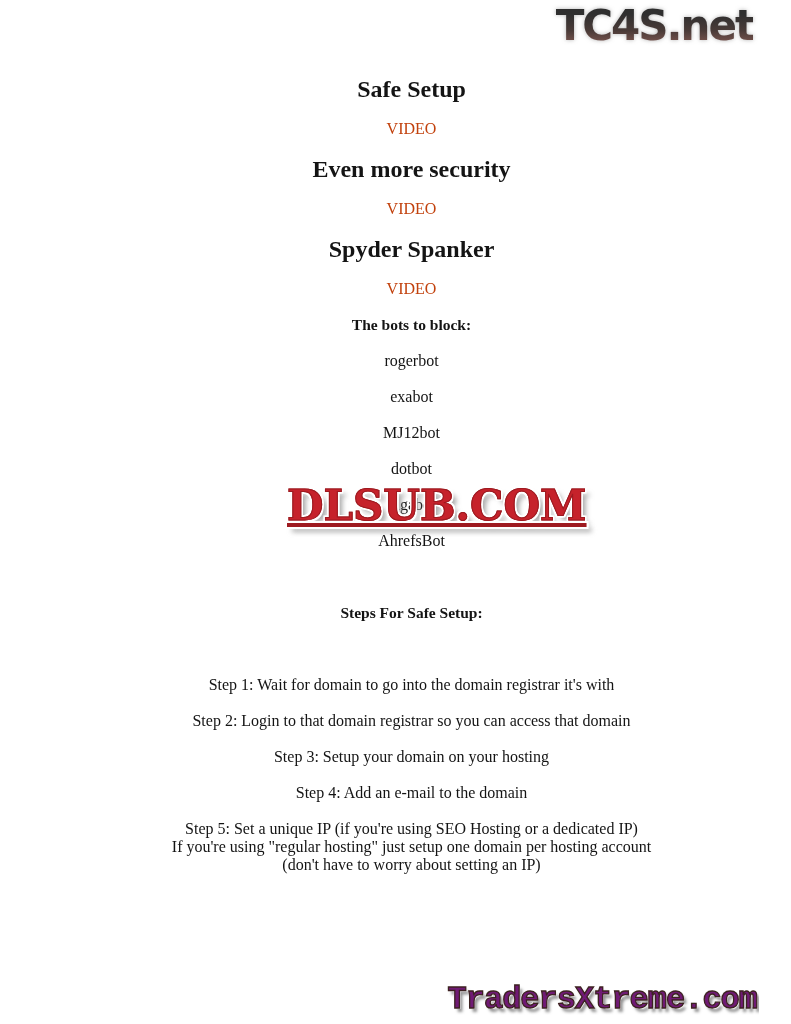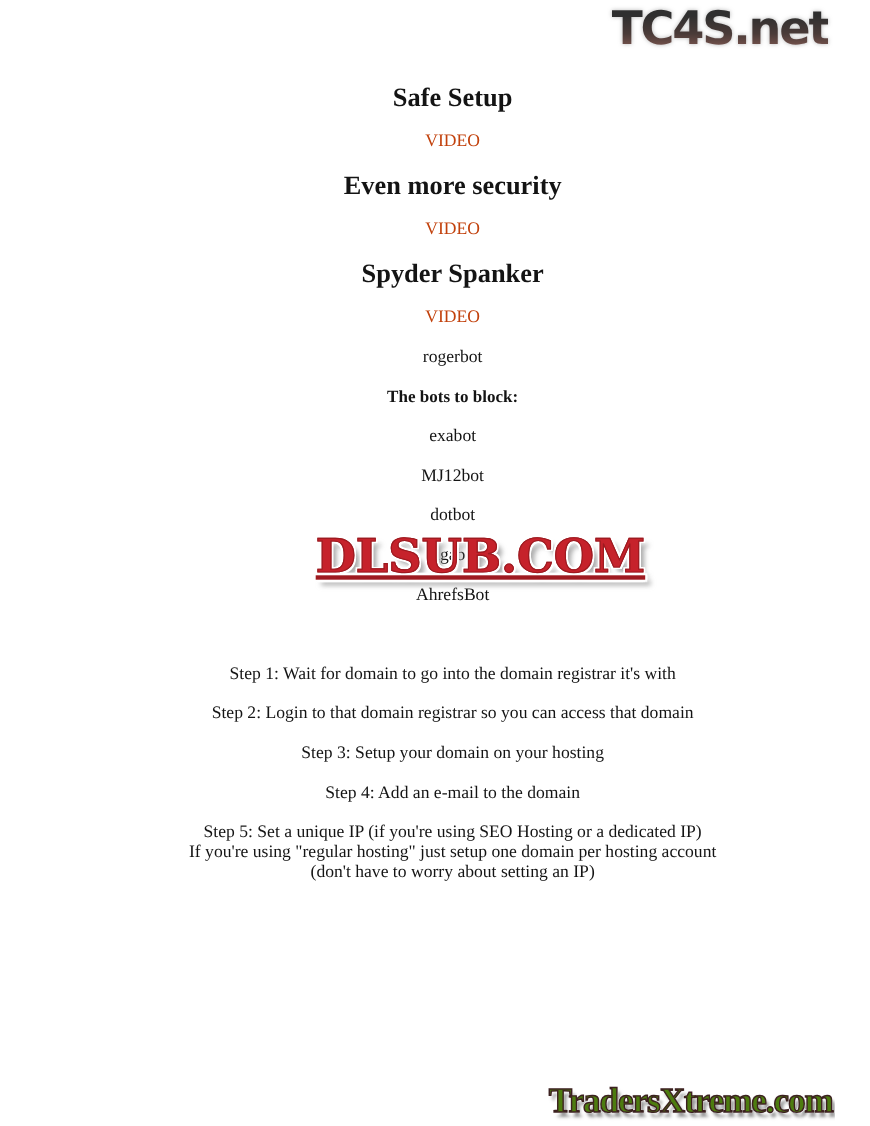--- a/index.html
+++ b/index.html
@@ -38,23 +38,23 @@
       2px 2px 0 #ffffff, -2px -2px 0 #ffffff,
       2px -2px 0 #ffffff, -2px 2px 0 #ffffff,
       0 2px 0 #ffffff, 0 -2px 0 #ffffff,
       2px 0 0 #ffffff, -2px 0 0 #ffffff,
       5px 5px 5px rgba(140,140,140,.75);
     text-decoration: underline;
   }
   
   .tx-logo {
     position:absolute; right:2px; bottom:6px;
-    font-family:Liberation Serif, serif; font-weight:bold;
+    font-family:Liberation Mono, monospace; font-weight:bold;
     font-size:32px; line-height:36px; letter-spacing:-1px;
-    color:#4d7c0f; -webkit-text-stroke:1.3px #3c2120;
+    color:#701a75; -webkit-text-stroke:1.3px #3c2120;
     text-shadow:
       1px 1px 0 #f2f2f2, -1px -1px 0 #f2f2f2,
       3px 4px 3px rgba(120,120,120,.8);
   }
 </style>
 </head>
 <body>
 
 <div class="page">
 
@@ -64,28 +64,29 @@
 
     <div class="heading first-heading">Safe Setup</div>
     <p class="para"><a class="video-link">VIDEO</a></p>
 
     <div class="heading">Even more security</div>
     <p class="para"><a class="video-link">VIDEO</a></p>
 
     <div class="heading">Spyder Spanker</div>
     <p class="para"><a class="video-link">VIDEO</a></p>
 
+    <p class="para bold-label">The bots to block:</p>
     <p class="para">rogerbot</p>
-    <p class="para bold-label">The bots to block:</p>
     <p class="para">exabot</p>
     <p class="para">MJ12bot</p>
     <p class="para">dotbot</p>
     <p class="para">gigabot</p>
     <p class="para">AhrefsBot</p>
 
+    <p class="para bold-label gap-top">Steps For Safe Setup:</p>
 
     <p class="para gap-top">Step 1: Wait for domain to go into the domain registrar it's with</p>
     <p class="para">Step 2: Login to that domain registrar so you can access that domain</p>
     <p class="para">Step 3: Setup your domain on your hosting</p>
     <p class="para">Step 4: Add an e-mail to the domain</p>
 
     <p class="para multiline">
       </p>
       <div>Step 5: Set a unique IP (if you're using SEO Hosting or a dedicated IP)</div>
       <div>If you're using "regular hosting" just setup one domain per hosting account</div>

